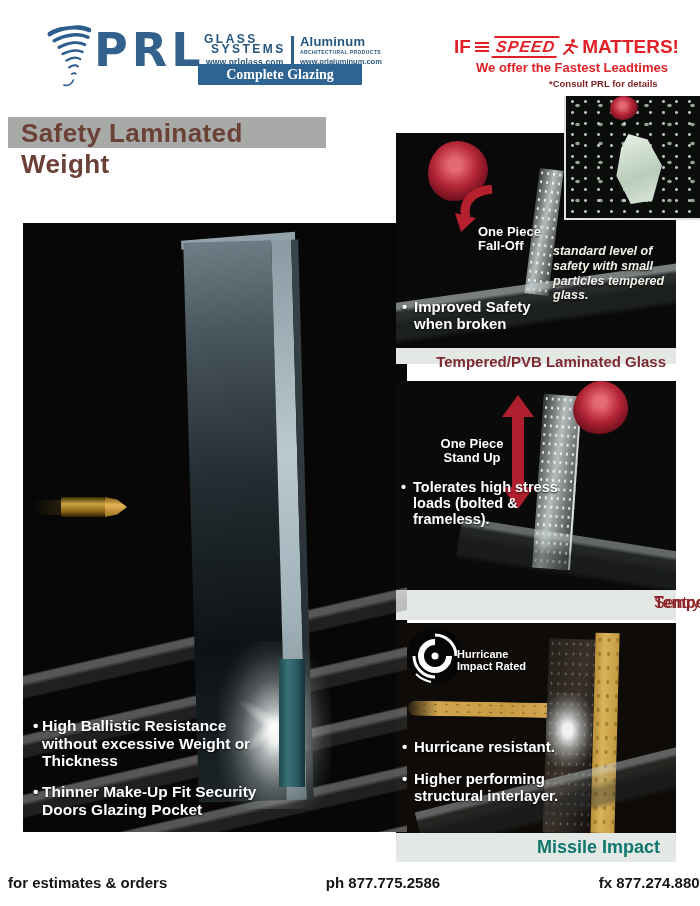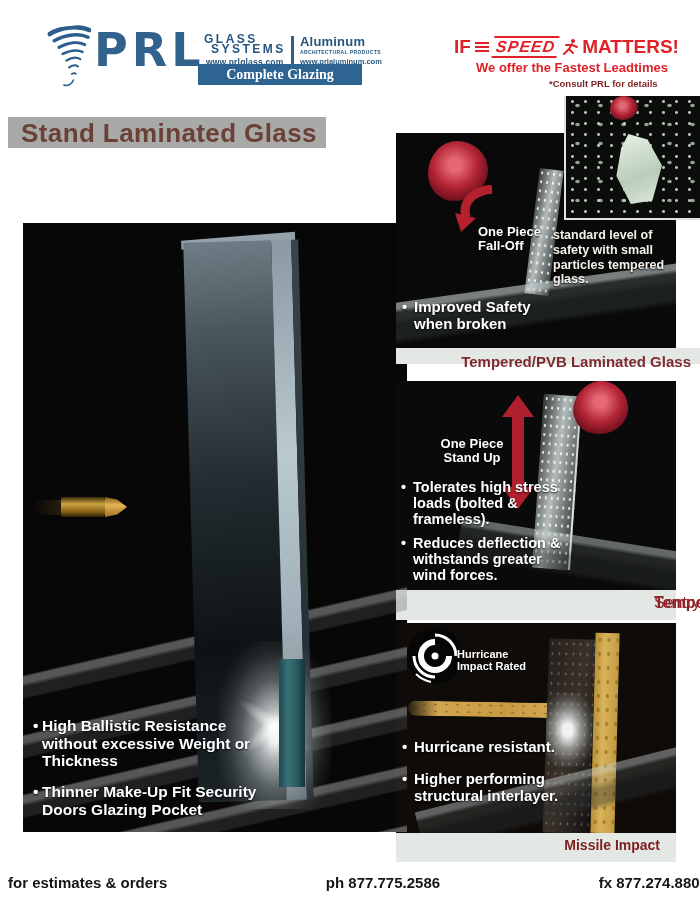--- a/index.html
+++ b/index.html
@@ -102,23 +102,23 @@
   #inset{position:absolute;left:556px;top:96px;width:134px;height:122px;background:#0a0d0a;
      border-left:2px solid #dfe3df;border-bottom:2px solid #dfe3df;z-index:8;overflow:hidden;}
   .shard-main{position:absolute;left:48px;top:38px;width:48px;height:70px;
      background:linear-gradient(160deg,#e9f3e7,#b9ccba 60%,#dde9db);
      clip-path:polygon(30% 0,70% 8%,100% 45%,80% 95%,35% 100%,5% 60%,15% 20%);}
   .chips{position:absolute;inset:0;opacity:.85;background-image:
      radial-gradient(rgba(235,245,235,.9) 1.2px,transparent 2px),
      radial-gradient(rgba(215,230,215,.8) 1.8px,transparent 2.6px);
      background-size:13px 11px,23px 19px;}
   #inset-blob{left:44px;top:0px;width:28px;height:24px;}
-  #inset-note{position:absolute;left:157px;top:95px;width:120px;font-size:12.5px;
+  #inset-note{position:absolute;left:157px;top:111px;width:120px;font-size:12.5px;font-style:italic;
      font-weight:bold;color:#f3f3ea;line-height:1.18;z-index:5;text-shadow:0 1px 2px #000;}
-  #cap1{left:388px;top:348px;width:280px;height:16px;padding-left:25px;}
+  #cap1{left:388px;top:348px;width:280px;height:16px;}
   #cap1 span{right:10px;top:5px;font-size:15px;color:#7d2931;}
 
   
   #photo-sentry{left:388px;top:381px;width:280px;height:209px;background:#0a0a0a;}
   #dbl-arrow{position:absolute;left:106px;top:14px;width:32px;height:114px;}
   #ann2{position:absolute;left:34px;top:56px;width:84px;text-align:center;color:#fff;font-weight:bold;
         font-size:13px;line-height:1.1;text-shadow:0 1px 2px #000;z-index:5;}
   #pane2{left:142px;top:14px;width:36px;height:174px;transform:rotate(4deg);
          border-right:2px solid rgba(255,255,255,.75);}
   #blob2{left:178px;top:0;width:54px;height:54px;transform:rotate(20deg);}
@@ -145,21 +145,21 @@
   #burst{position:absolute;left:150px;top:70px;width:48px;height:74px;z-index:4;
      background:radial-gradient(ellipse at 45% 50%,rgba(250,253,253,.95) 0 12%,rgba(225,233,233,.55) 35%,
        rgba(190,200,200,.2) 60%,transparent 80%);}
   #plywood{position:absolute;left:197px;top:10px;width:24px;height:200px;transform:rotate(1.5deg);
      background:radial-gradient(rgba(120,85,20,.55) 1px,transparent 1.7px),
      linear-gradient(90deg,#b98f3a,#d9b359 40%,#c49a41);background-size:9px 14px,100% 100%;}
   #sill3{left:24px;top:152px;width:300px;height:80px;transform:rotate(-14deg);opacity:.75;}
   #list3{left:6px;top:116px;width:176px;font-size:15px;line-height:1.12;}
   #list3 li + li{margin-top:15px;}
   #cap3{left:388px;top:833px;width:280px;height:29px;}
-  #cap3 span{right:16px;top:4px;font-size:14px;color:#7f1d1d;}
+  #cap3 span{right:16px;top:4px;font-size:18px;color:#0f766e;}
 
   
   .contact{position:absolute;left:0;top:874px;width:700px;display:flex;justify-content:space-between;gap:30px;
      font-size:15px;font-weight:bold;color:#151515;}
 </style>
 </head>
 <body>
 
 <div class="page">
 
@@ -207,21 +207,21 @@
         <path d="M7 11 L11 15"></path>
           <path d="M7 11 L2 16"></path>
       </g>
     </svg>
     <span class="matters">MATTERS!</span>
   </div>
   <div class="tagline">We offer the Fastest Leadtimes</div>
   <div class="footnote">*Consult PRL for details</div>
 
   <div class="title-bar">
-    <h1>Stand Laminated Glass</h1>
+    <h1>Safety Laminated Weight</h1>
   </div>
 
   <div class="photo" id="photo-bullet">
     <div class="rails"></div>
     <div class="slab">
       <div class="slab-top"></div>
         <div class="slab-face"></div>
       <div class="slab-edge"></div>
         <div class="slab-edge2"></div>
     </div>
@@ -266,21 +266,20 @@
       <polygon points="16,0 0,22 32,22" fill="#b01f2d"></polygon>
       <rect x="10" y="20" width="12" height="74" fill="#b01f2d"></rect>
       <polygon points="16,114 0,92 32,92" fill="#b01f2d"></polygon>
     </svg>
     <div id="ann2">One Piece Stand Up</div>
     <div class="pane" id="pane2"></div>
     <div class="blob" id="blob2"></div>
     <div class="sill" id="sill2"></div>
     <ul class="plist" id="list2">
       <li>Tolerates high stress loads (bolted &amp; frameless).</li>
-      <li>Reduces deflection &amp; withstands greater wind forces.</li>
     </ul>
   </div>
   <div class="cap-strip" id="cap2">
     <span class="capwrap">
         <span class="b">Tempered /</span> 
         <span class="r">SentryGlass®</span>
       </span>
   </div>
 
   <div class="photo" id="photo-missile">

